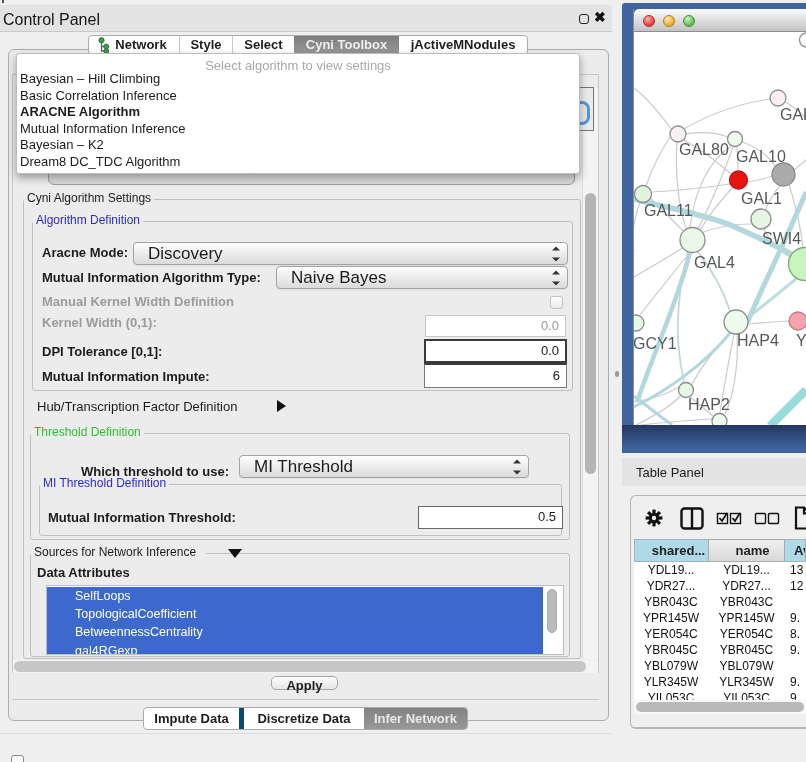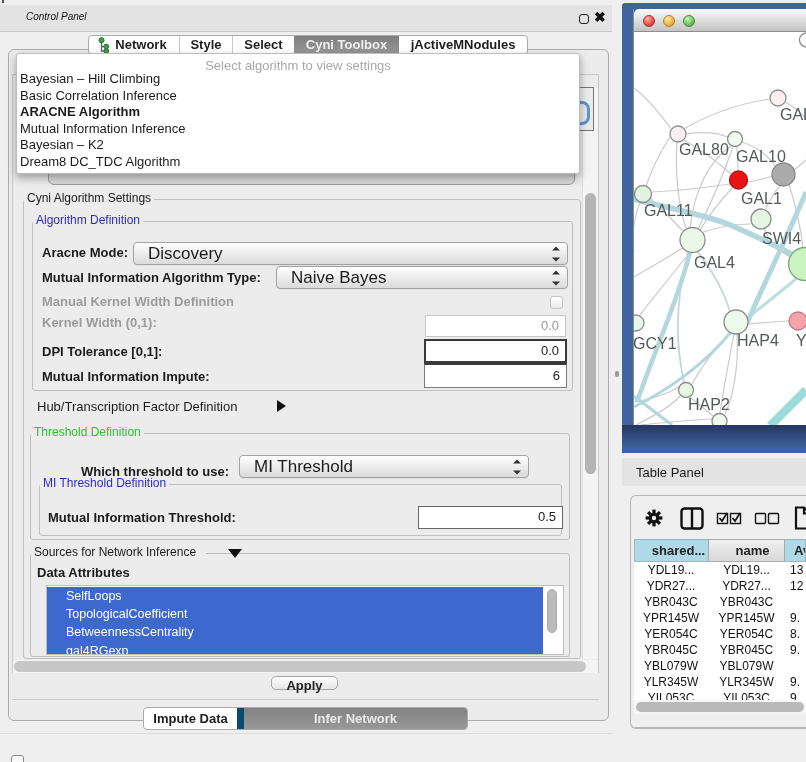--- a/index.html
+++ b/index.html
@@ -19,21 +19,21 @@
 .spin:after { content:""; position:absolute; left:0; bottom:1px; border:4px solid transparent; border-top:4.5px solid #333; border-bottom:none; }
 .fld { position:absolute; background:#fff; font-size:13px; text-align:right; padding:0 6px; line-height:20px; }
 .lbl { position:absolute; white-space:nowrap; font-size:13px; }
 </style>
 </head>
 <body>
 
 <div class="abs" style="left:2px;top:0;width:2px;height:3px;background:#555;"></div>
 
 <div class="abs" style="left:0;top:5px;width:612px;height:27px;background:#E3E3E3;border-bottom:1px solid #C9C9C9;"></div>
-<div class="abs" style="left:26px;top:11px;font-size:10px;color:#141414;font-style:italic;">Control Panel</div>
+<div class="abs" style="left:3px;top:11px;font-size:16px;color:#141414;">Control Panel</div>
 <div class="abs" style="left:579px;top:14px;width:10px;height:10px;border:1.6px solid #222;border-radius:3px;"></div>
 <div class="abs" style="left:594px;top:9px;font-size:14px;font-weight:bold;color:#111;">✖</div>
 
 <div class="abs" style="left:8px;top:49px;width:601px;height:672px;border:1px solid #ACACAC;border-radius:6px;background:#ECECEC;"></div>
 
 <div class="abs" style="left:12px;top:74px;width:587px;height:599px;border:1px solid #C8C8C8;background:#ECECEC;"></div>
 
 <div class="abs" style="left:560px;top:87px;width:34px;height:44px;border:1px solid #777;background:#EBEBEB;z-index:4;"></div>
 <div class="abs" style="left:540px;top:101px;width:50px;height:24px;border:3px solid #5A95D6;border-radius:8px;background:#E8E8E8;z-index:4;"></div>
 
@@ -89,35 +89,36 @@
 <div class="lbl b" style="left:48px;top:510px;">Mutual Information Threshold:</div>
 <div class="fld" style="left:418px;top:506px;width:145px;height:23px;border:1px solid #666;">0.5</div>
 
 <div class="grp" style="left:30px;top:553px;width:540px;height:104px;">
     <span>Sources for Network Inference&nbsp;&nbsp;</span>
   </div>
 <div class="abs" style="left:228px;top:549px;width:0;height:0;border:7px solid transparent;border-top:9px solid #111;z-index:3;"></div>
 <div class="lbl b" style="left:37px;top:565px;">Data Attributes</div>
 
 <div class="abs" style="left:46px;top:585px;width:518px;height:70px;border:1px solid #BDBDBD;background:#fff;overflow:hidden;">
-  <div style="position:absolute;left:0;top:1px;width:496px;height:80px;background:#3D68CE;color:#fff;font-size:12.5px;line-height:18.2px;padding-left:19px;">SelfLoops<br>TopologicalCoefficient<br>BetweennessCentrality<br>gal4RGexp</div>
+  <div style="position:absolute;left:0;top:1px;width:496px;height:80px;background:#3D68CE;color:#fff;font-size:12.5px;line-height:18.2px;padding-left:28px;">SelfLoops<br>TopologicalCoefficient<br>BetweennessCentrality<br>gal4RGexp</div>
   <div style="position:absolute;right:6px;top:3px;width:10px;height:44px;background:#BBBBBB;border-radius:5px;border:1px solid #AAAAAA;"></div>
 </div>
 
 <div class="abs" style="left:582px;top:88px;width:16px;height:571px;background:#F4F4F4;border-left:1px solid #DDD;"></div>
 <div class="abs" style="left:585px;top:193px;width:11px;height:281px;background:#B4B4B4;border-radius:6px;"></div>
 
 <div class="abs" style="left:13px;top:660px;width:585px;height:13px;background:#F4F4F4;"></div>
 <div class="abs" style="left:14px;top:661px;width:572px;height:11px;background:#C6C6C6;border-radius:6px;"></div>
 
 <div class="abs" style="left:271px;top:676px;width:67px;height:14px;border:1px solid #A6A6A6;border-radius:5px;background:linear-gradient(#FFFFFF,#E4E4E4);text-align:center;line-height:17px;font-size:13px;font-weight:bold;color:#222;">Apply</div>
 <div class="abs" style="left:12px;top:699px;width:587px;height:1px;background:#C9C9C9;"></div>
 
 <div class="abs" style="left:143px;top:707px;width:325px;height:23px;background:#fff;border:1px solid #ABABAB;border-radius:4px;overflow:hidden;display:flex;font-weight:bold;color:#1d1d1d;">
-  <div style="width:100px;text-align:center;line-height:21px;border-right:7px solid #0c4a6e;">Impute Data</div>
+  <div style="width:100px;text-align:center;line-height:21px;border-right:5px solid #0c4a6e;">Impute Data</div>
+  <div style="width:120px;text-align:center;line-height:21px;">Discretize Data</div>
   <div style="flex:1;text-align:center;line-height:21px;background:linear-gradient(#828282,#989898);color:#E9E9E9;">Infer Network</div>
 </div>
 
 <div class="abs" style="left:88px;top:35px;width:440px;height:20px;background:#fff;border:1px solid #ABABAB;border-radius:4px;overflow:hidden;display:flex;z-index:5;font-weight:bold;color:#1d1d1d;">
   <div style="width:91px;text-align:center;line-height:18px;border-right:1px solid #C9C9C9;padding-left:14px;">Network</div>
   <div style="width:53px;text-align:center;line-height:18px;border-right:1px solid #C9C9C9;">Style</div>
   <div style="width:61px;text-align:center;line-height:18px;">Select</div>
   <div style="width:105px;text-align:center;line-height:18px;background:linear-gradient(#7E7E7E,#999999);color:#EFEFEF;">Cyni Toolbox</div>
   <div style="flex:1;text-align:center;line-height:18px;">jActiveMNodules</div>
 </div>

